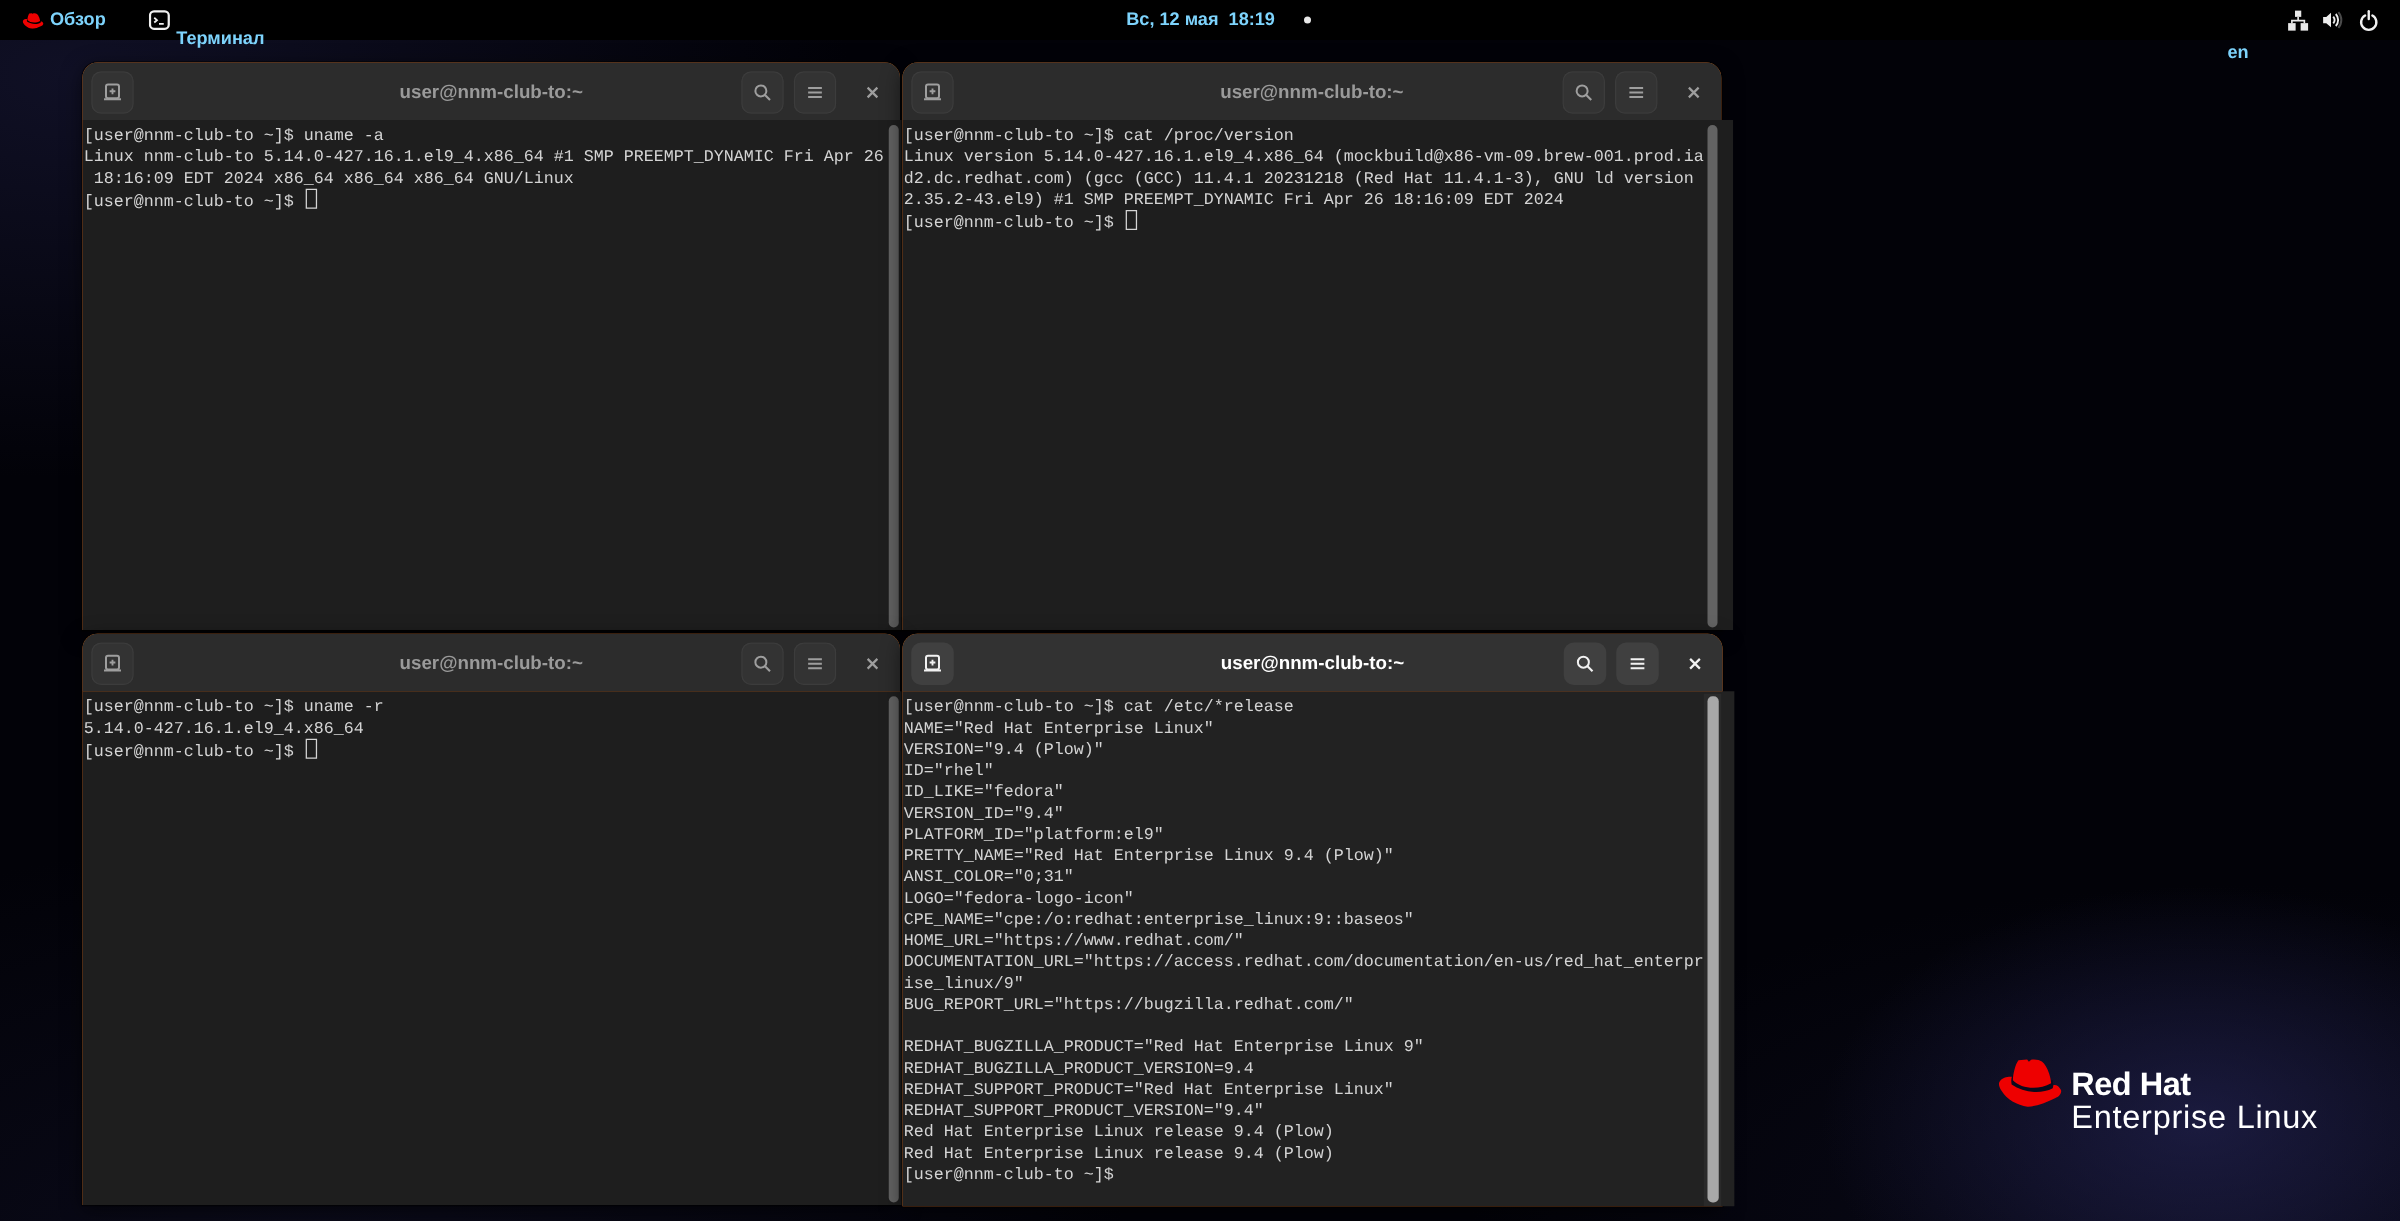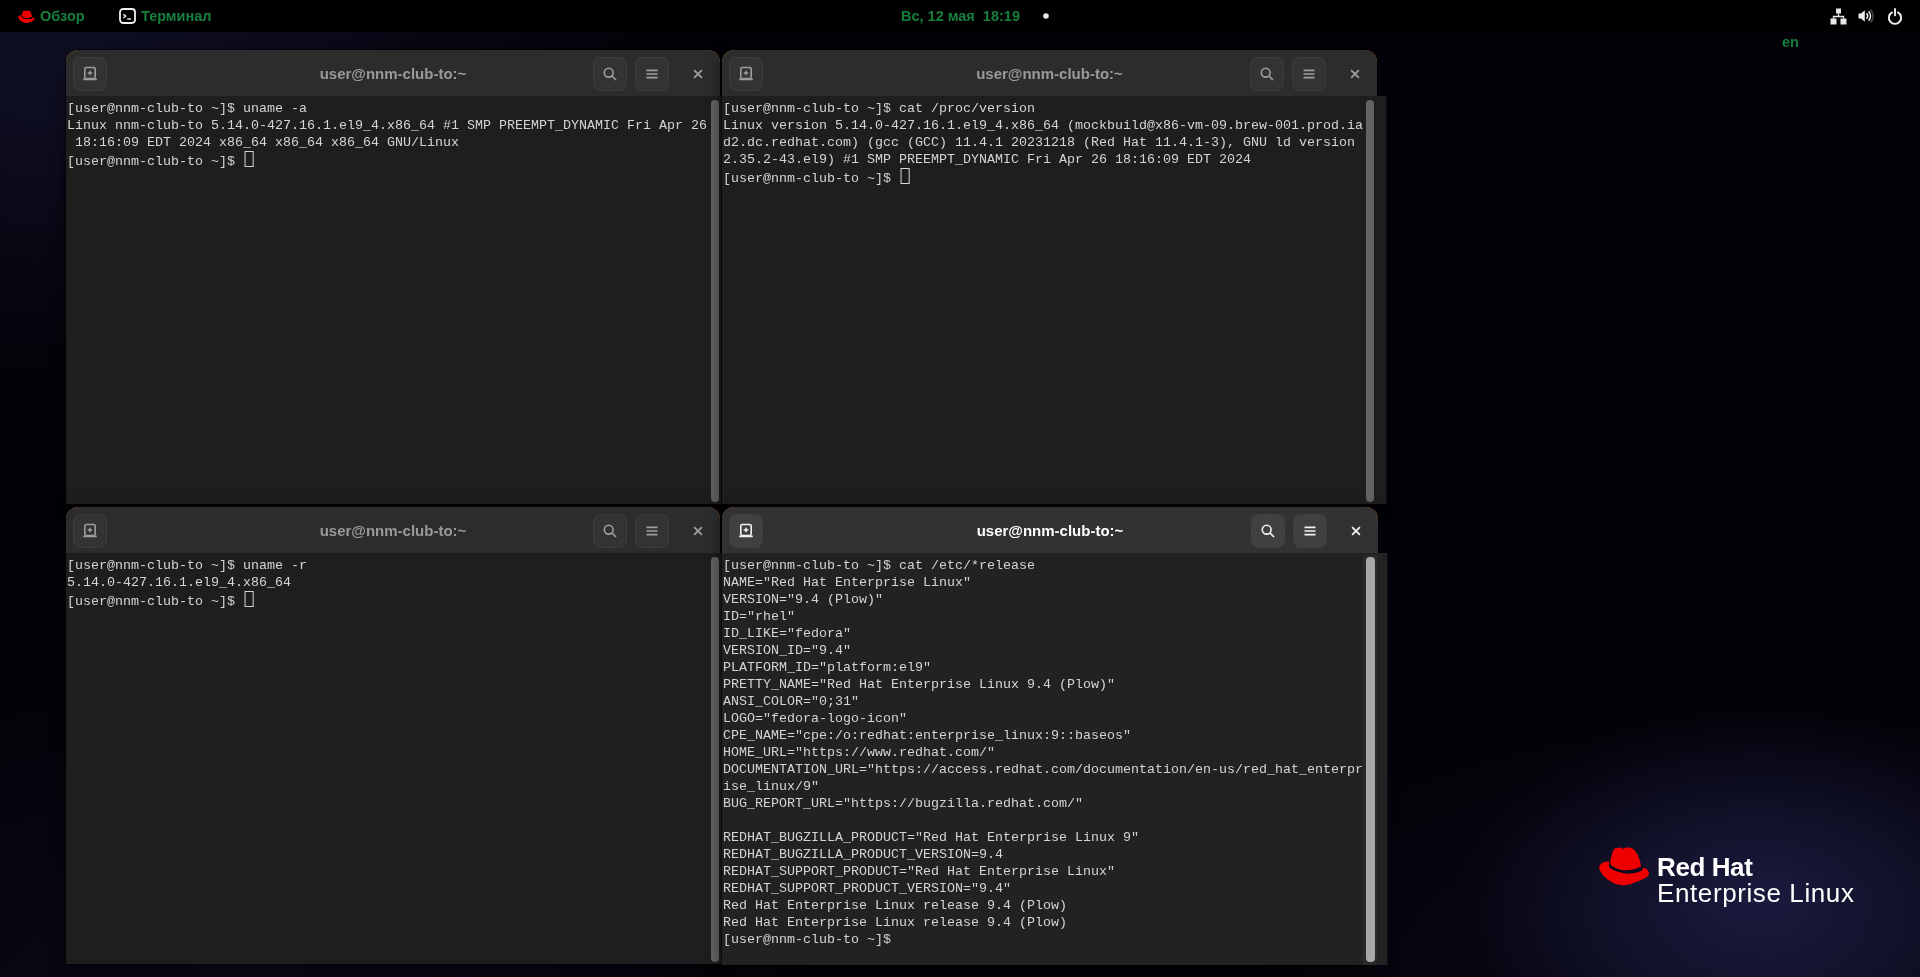--- a/index.html
+++ b/index.html
@@ -8,21 +8,21 @@
     font-family:"Liberation Sans",sans-serif;
     background:
       radial-gradient(430px 270px at 1758px 898px, rgba(38,38,88,.62) 0%, rgba(38,38,88,0) 70%),
       radial-gradient(820px 360px at 1790px 977px, rgba(24,24,56,.38) 0%, rgba(24,24,56,0) 75%),
       radial-gradient(1000px 520px at 60px 60px, rgba(22,22,50,.7) 0%, rgba(22,22,50,0) 62%),
       radial-gradient(1100px 600px at 250px 1030px, rgba(20,20,46,.5) 0%, rgba(20,20,46,0) 60%),
       #020208;
   }
   .topbar{position:absolute;left:0;top:0;width:1920px;height:32px;background:#000;}
   .tb-item{position:absolute;top:0;height:32px;display:flex;align-items:center;color:#fff;}
-  .tb-txt{font-size:14.5px;font-weight:bold;color:#15803d;}
+  .tb-txt{font-size:14.5px;font-weight:bold;color:#7dd3fc;}
 
   
   .win{position:absolute;border-radius:12px 12px 0 0;background:#f97316;
        box-shadow:0 4px 16px rgba(0,0,0,.55), 0 0 0 1px rgba(0,0,0,.55);}
   .hdr{position:absolute;left:0;top:0;right:0;height:46px;background:#2c2c2c;border-radius:12px 12px 0 0;}
   .win.focus .hdr{background:#323232;}
   .title{position:absolute;left:0;right:0;top:0;height:46px;line-height:47px;text-align:center;
          font-size:15px;font-weight:bold;color:#9a9a9a;white-space:nowrap;}
   .win.focus .title{color:#ffffff;}
   .hbtn{position:absolute;top:7px;width:34px;height:34px;border-radius:8px;background:#333333;
@@ -66,21 +66,21 @@
   <div class="tb-item" style="left:40px;">
       <span class="tb-txt">Обзор</span>
     </div>
   <div class="tb-item" style="left:119px;">
     <svg width="17" height="16" viewBox="0 0 17 16">
       <rect x="1" y="1" width="15" height="14" rx="3.2" fill="none" stroke="#f0f0f0" stroke-width="1.8"></rect>
       <path d="M4.4 6.2 L6.6 8.1 L4.4 10" fill="none" stroke="#f0f0f0" stroke-width="1.4"></path>
       <path d="M8.2 11 L12 11" stroke="#f0f0f0" stroke-width="1.4"></path>
     </svg>
   </div>
-  <div class="tb-item" style="left:141px;">
+  <div class="tb-item" style="left:141px;margin-top:15px;">
       <span class="tb-txt">Терминал</span>
     </div>
   <div class="tb-item" style="left:901px;align-items:center;">
       <span class="tb-txt">Вс, 12 мая&nbsp;&nbsp;18:19</span>
     </div>
   <div class="tb-item" style="left:1042px;">
     <svg width="8" height="8" viewBox="0 0 8 8">
         <circle cx="4" cy="4" r="2.8" fill="#e8e8e8"></circle>
       </svg>
   </div>

